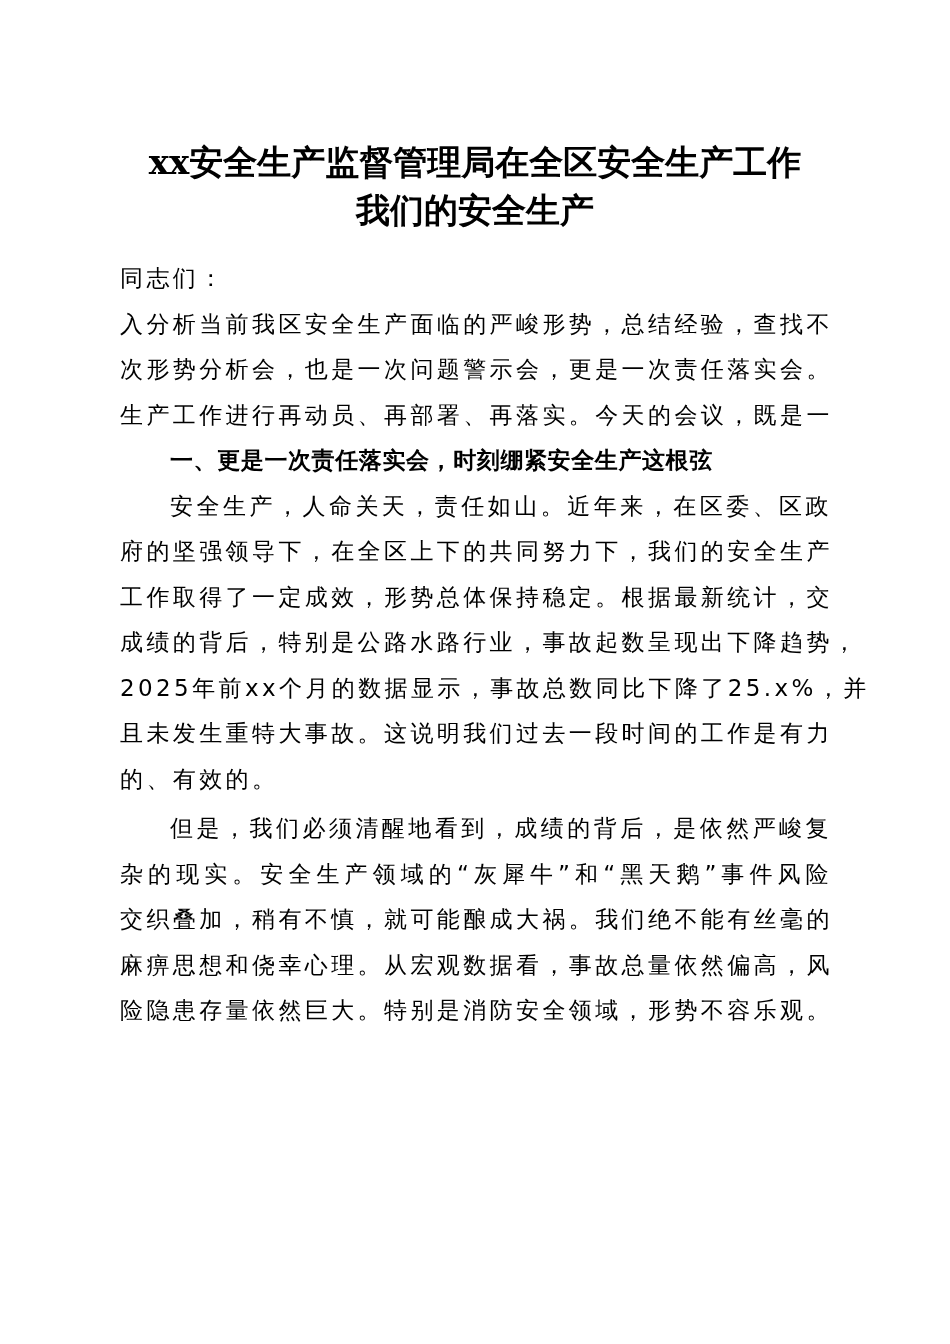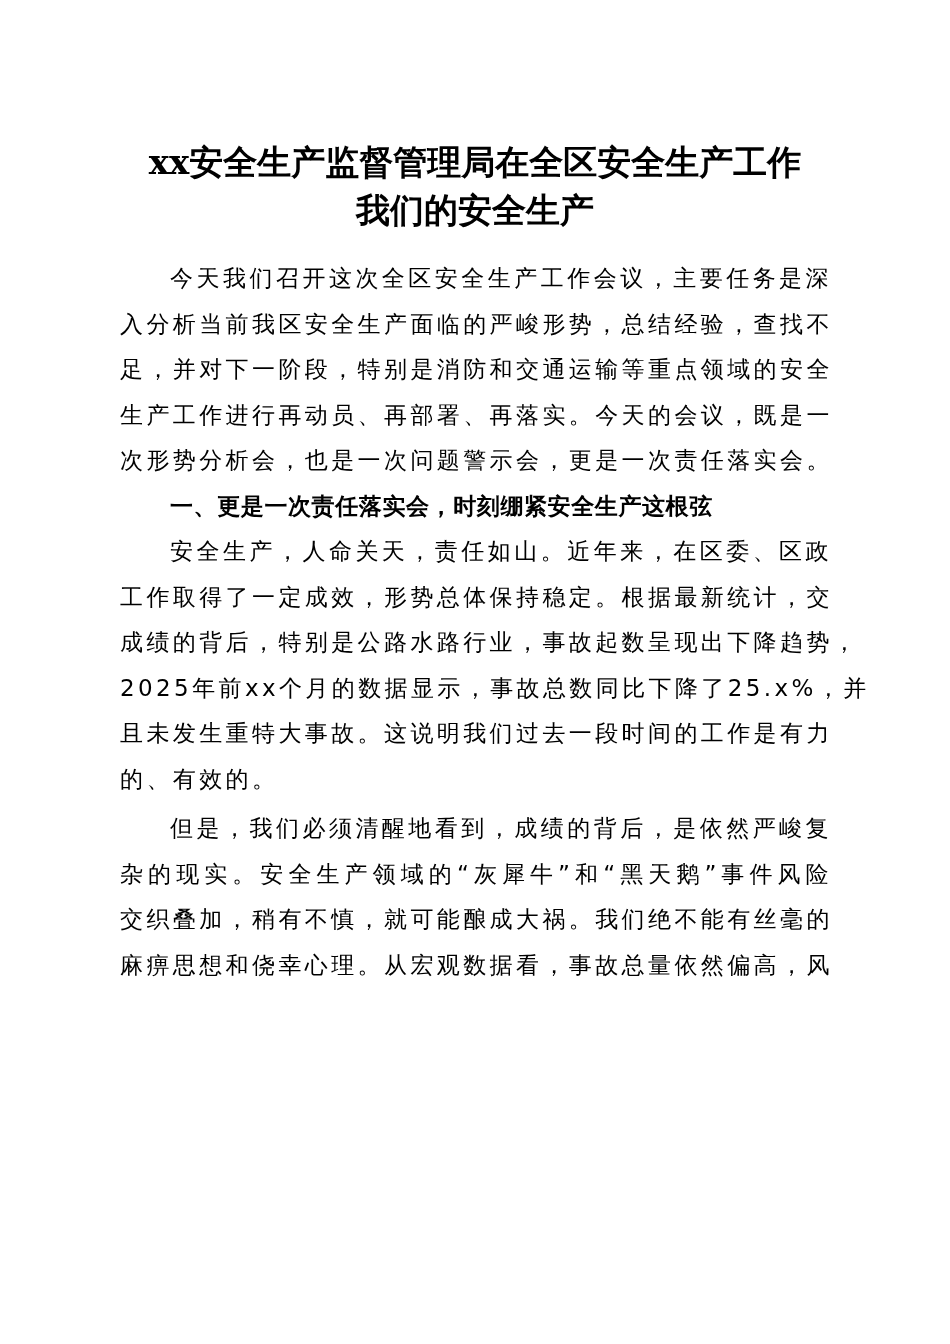--- a/index.html
+++ b/index.html
@@ -68,43 +68,44 @@
 <body>
 
 <div class="page">
 
   <div class="title">
     <span>xx安全生产监督管理局在全区安全生产工作</span>
     <span>我们的安全生产</span>
   </div>
 
   <div class="body-text">
+    <span class="line last">同志们：</span>
 
     <div>
-      <span class="line indent">今天我们召开这次全区安全生产工作会议，主要任务是深</span>
       <span class="line">入分析当前我区安全生产面临的严峻形势，总结经验，查找不</span>
-      <span class="line">足，并对下一阶段，特别是消防和交通运输等重点领域的安全</span>
+      <span class="line">次形势分析会，也是一次问题警示会，更是一次责任落实会。</span>
       <span class="line">生产工作进行再动员、再部署、再落实。今天的会议，既是一</span>
-      <span class="line">次形势分析会，也是一次问题警示会，更是一次责任落实会。</span>
     </div>
 
     <span class="line indent heading">一、更是一次责任落实会，时刻绷紧安全生产这根弦</span>
 
     <div>
       <span class="line indent">安全生产，人命关天，责任如山。近年来，在区委、区政</span>
+      <span class="line">府的坚强领导下，在全区上下的共同努力下，我们的安全生产</span>
       <span class="line">工作取得了一定成效，形势总体保持稳定。根据最新统计，交</span>
       <span class="line">成绩的背后，特别是公路水路行业，事故起数呈现出下降趋势，</span>
       <span class="line">2025年前xx个月的数据显示，事故总数同比下降了25.x%，并</span>
       <span class="line">且未发生重特大事故。这说明我们过去一段时间的工作是有力</span>
       <span class="line last">的、有效的。</span>
     </div>
 
     <div class="gap-small"></div>
 
     <div>
       <span class="line indent">但是，我们必须清醒地看到，成绩的背后，是依然严峻复</span>
       <span class="line">杂的现实。安全生产领域的“灰犀牛”和“黑天鹅”事件风险</span>
       <span class="line">交织叠加，稍有不慎，就可能酿成大祸。我们绝不能有丝毫的</span>
       <span class="line">麻痹思想和侥幸心理。从宏观数据看，事故总量依然偏高，风</span>
+      <span class="line last">险隐患存量依然巨大。特别是消防安全领域，形势不容乐观。</span>
     </div>
   </div>
 
 </div>
 
 </body></html>

